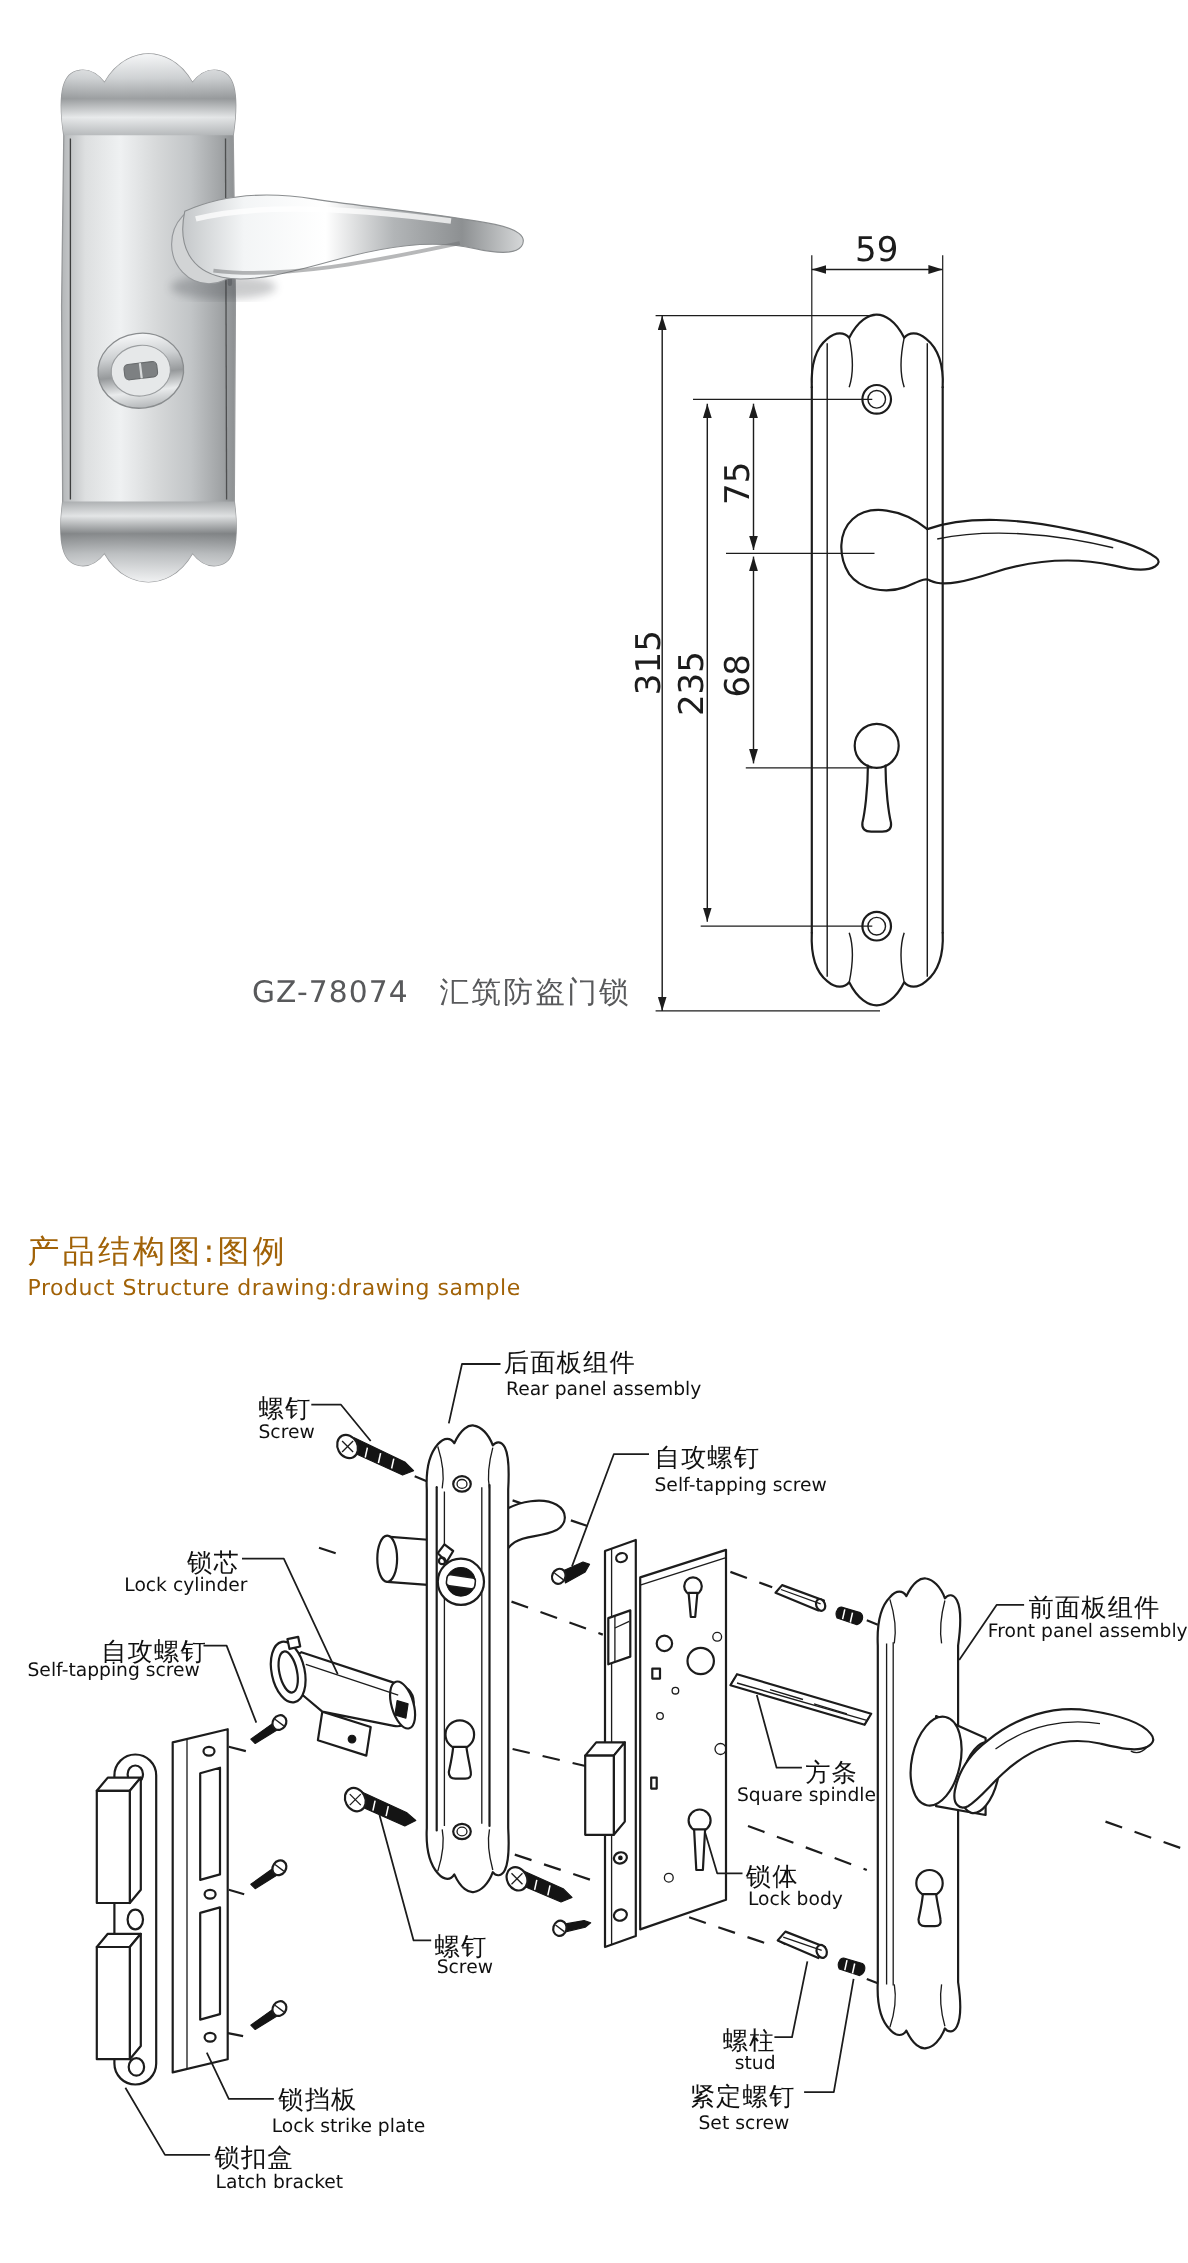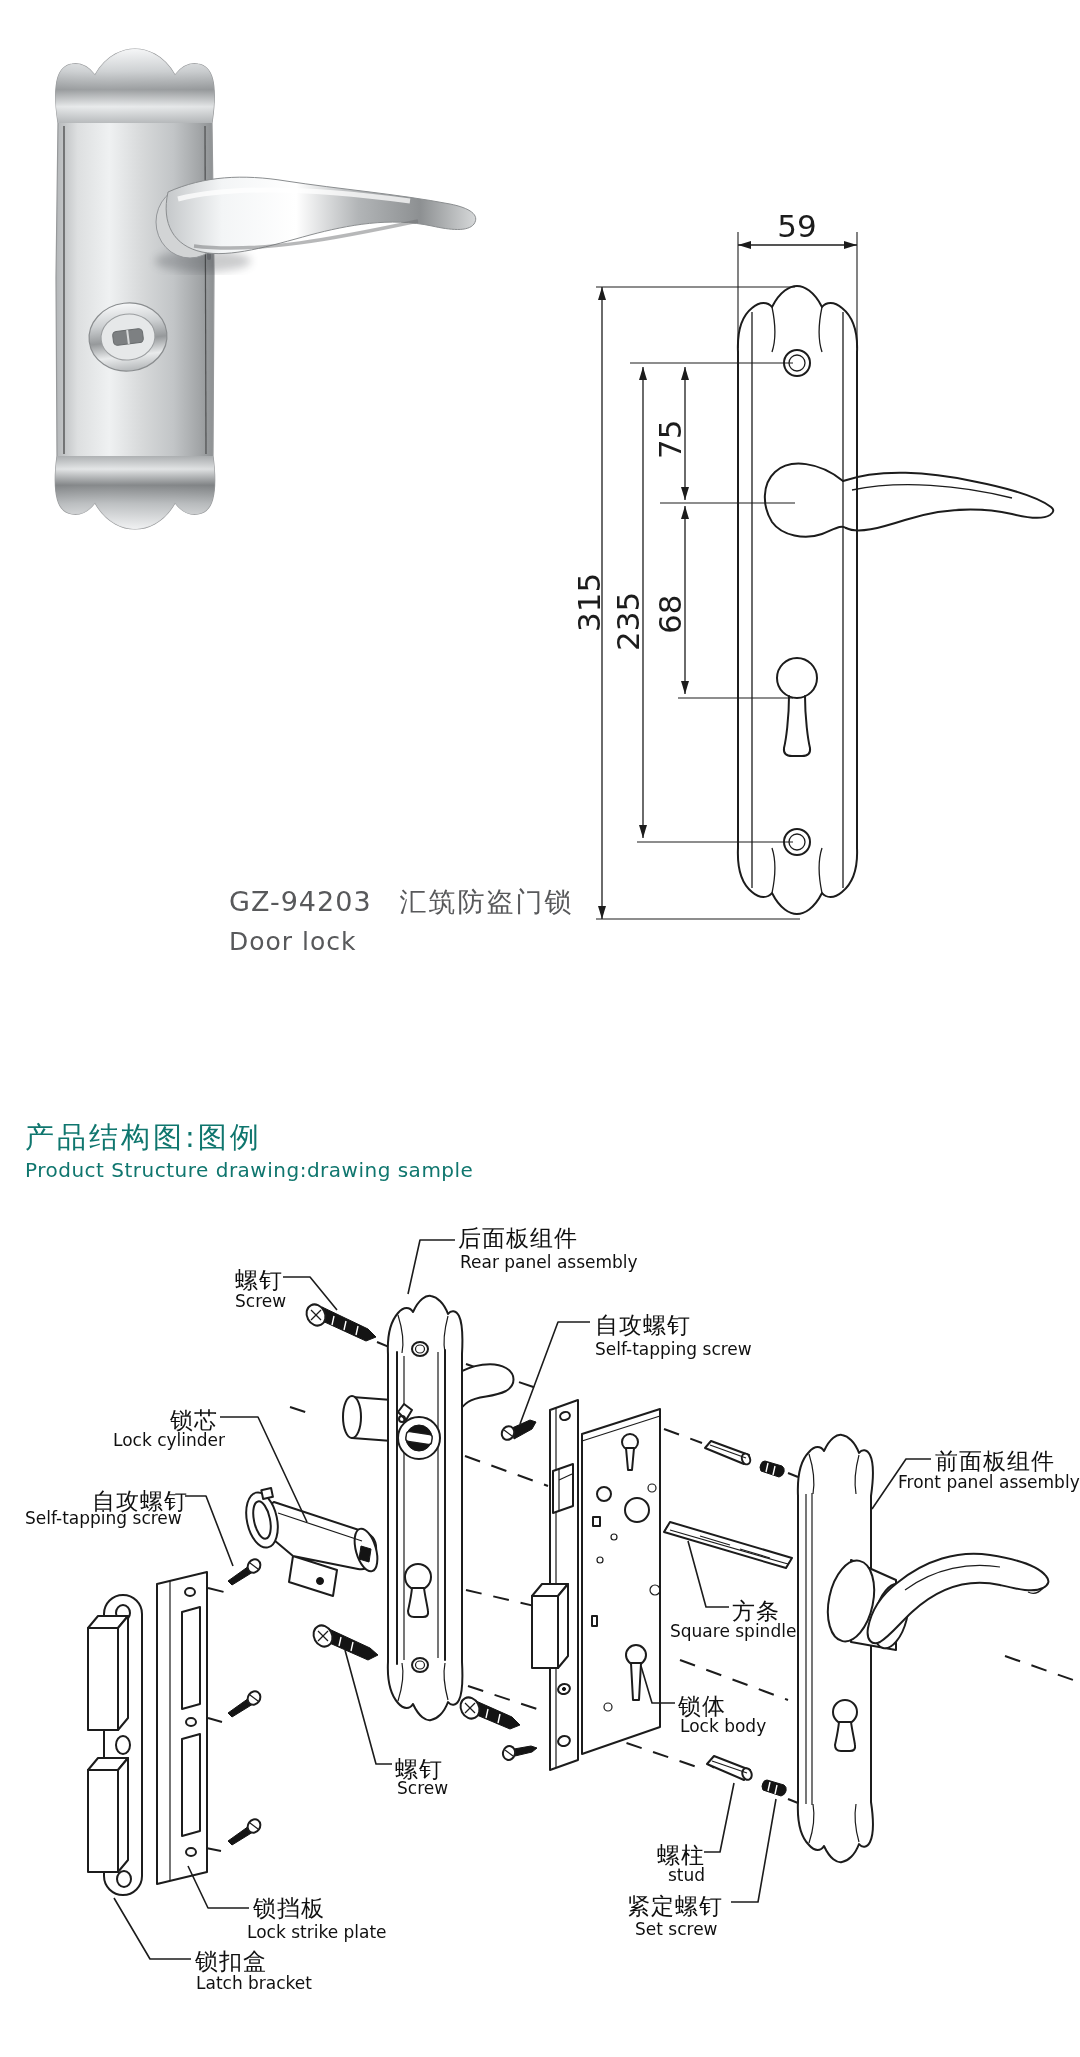--- a/index.html
+++ b/index.html
@@ -5,21 +5,21 @@
   html,body{margin:0;padding:0;background:#fff;}
   #canvas{position:relative;width:1080px;height:2057px;background:#fff;overflow:hidden;
           font-family:"DejaVu Sans","Liberation Sans",sans-serif;}
   .abs{position:absolute;}
   
   #title-block{left:229px;top:884px;color:#58595b;}
   #title-line1{font-size:27px;letter-spacing:1px;white-space:nowrap;}
   #title-line1 .cnname{margin-left:28px;letter-spacing:2px;}
   #title-line2{font-size:25px;margin-top:7px;letter-spacing:1px;}
   
-  #section-header{left:25px;top:1118px;color:#0f766e;}
+  #section-header{left:25px;top:1118px;color:#a16207;}
   #section-title-cn{font-size:29px;letter-spacing:3px;}
   #section-title-en{font-size:20px;margin-top:0;letter-spacing:0.5px;}
   
   .tol{fill:none;stroke:#1c1c1c;stroke-width:2;stroke-linejoin:round;stroke-linecap:round;}
   .tthin{fill:none;stroke:#1c1c1c;stroke-width:1.3;}
   .dimln{fill:none;stroke:#1c1c1c;stroke-width:1.3;}
   .refln{fill:none;stroke:#1c1c1c;stroke-width:1.1;}
   .dimtxt{font:31px "DejaVu Sans","Liberation Sans",sans-serif;fill:#1c1c1c;}
   
   .ol{fill:#ffffff;stroke:#1c1c1c;stroke-width:2;stroke-linejoin:round;}
@@ -105,23 +105,22 @@
     <g transform="rotate(-7 110 319)">
       <ellipse cx="110" cy="319" rx="39" ry="34" fill="url(#chromeV)" stroke="#8a8d8f" stroke-width="1.2"></ellipse>
       <ellipse cx="110" cy="319" rx="27" ry="23" fill="#e6e8e9" stroke="#9b9ea0" stroke-width="1"></ellipse>
       <rect x="95" y="312" width="30" height="14" rx="4" fill="#7d8082" stroke="#686b6d" stroke-width="1"></rect>
       <line x1="110" y1="312" x2="110" y2="326" stroke="#d8dadb" stroke-width="2"></line>
     </g>
   </svg>
 
   <div class="abs" id="title-block">
     <div id="title-line1">
-      <span>GZ-94203</span><span class="cnname">汇筑防盗门锁</span>
+      <span>GZ-78074</span><span class="cnname">汇筑防盗门锁</span>
     </div>
-    <div id="title-line2">Door lock</div>
   </div>
 
   <svg class="abs" style="left:550px;top:180px;" width="530" height="780" viewBox="550 180 530 780">
     <defs>
       <marker id="arr" markerUnits="userSpaceOnUse" markerWidth="16" markerHeight="12" refX="13" refY="4" orient="auto-start-reverse">
         <path d="M0,0 L13,4 L0,8 Z" fill="#1c1c1c"></path>
       </marker>
     </defs>
 
     <g>

